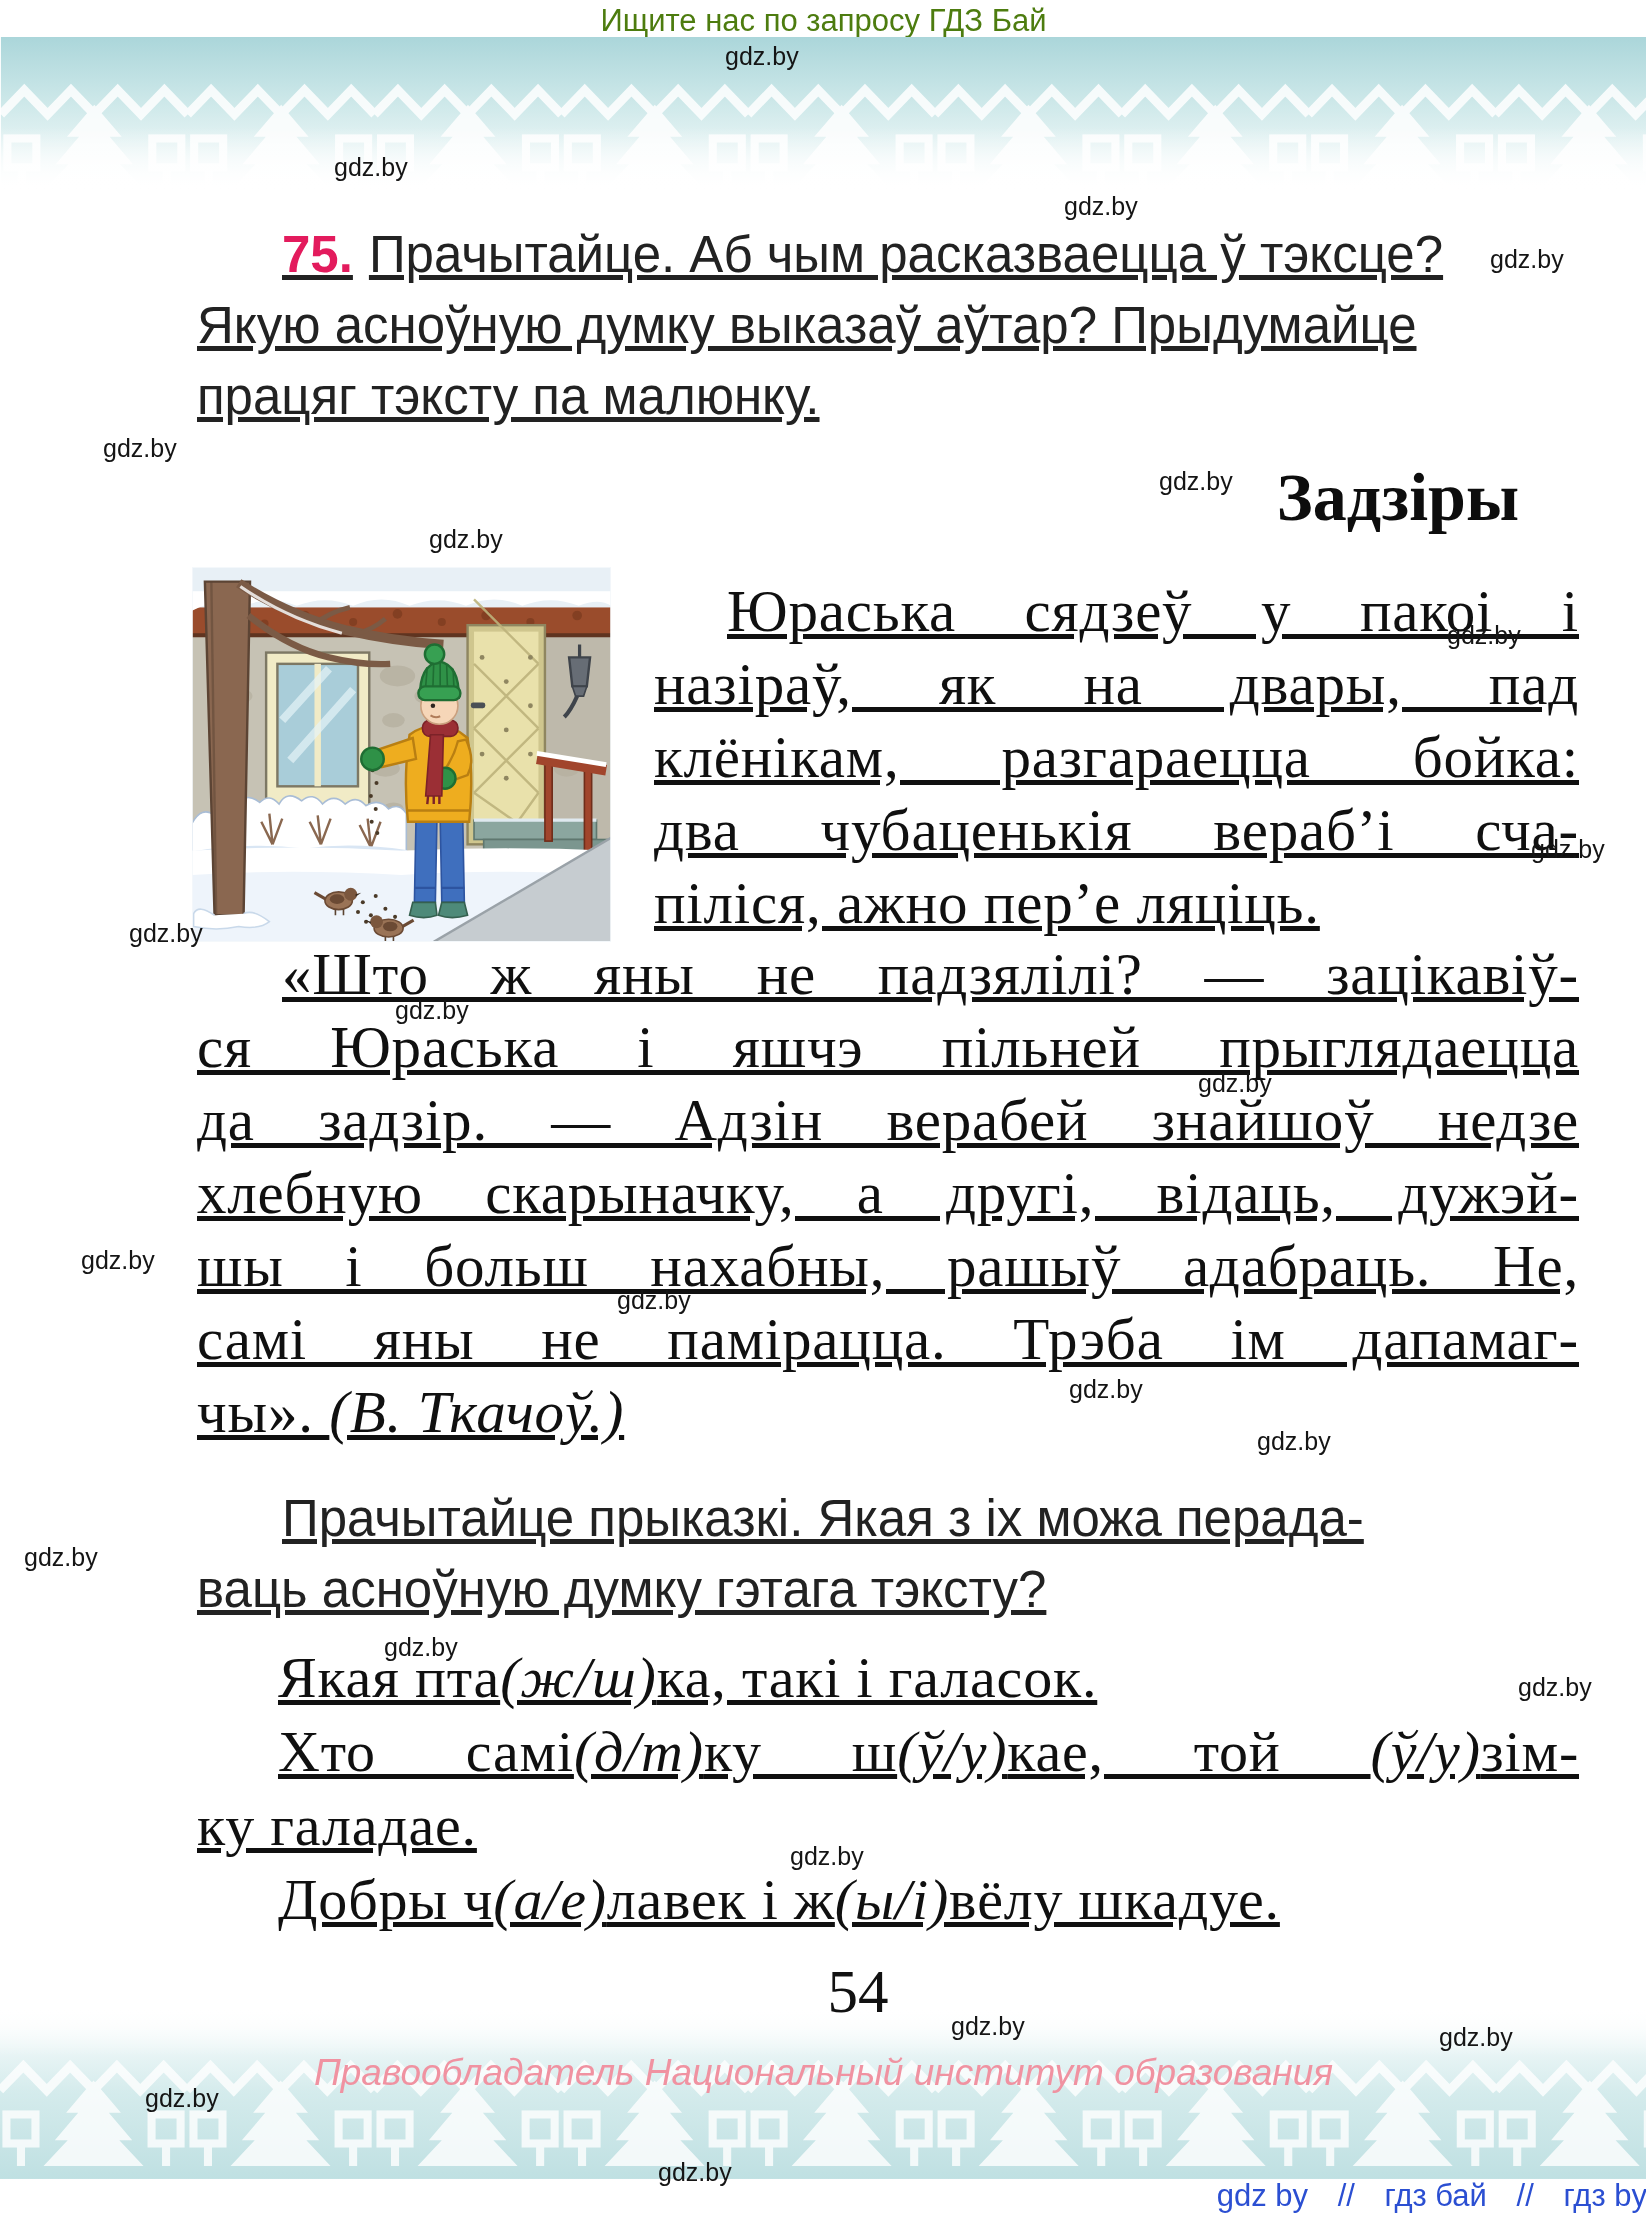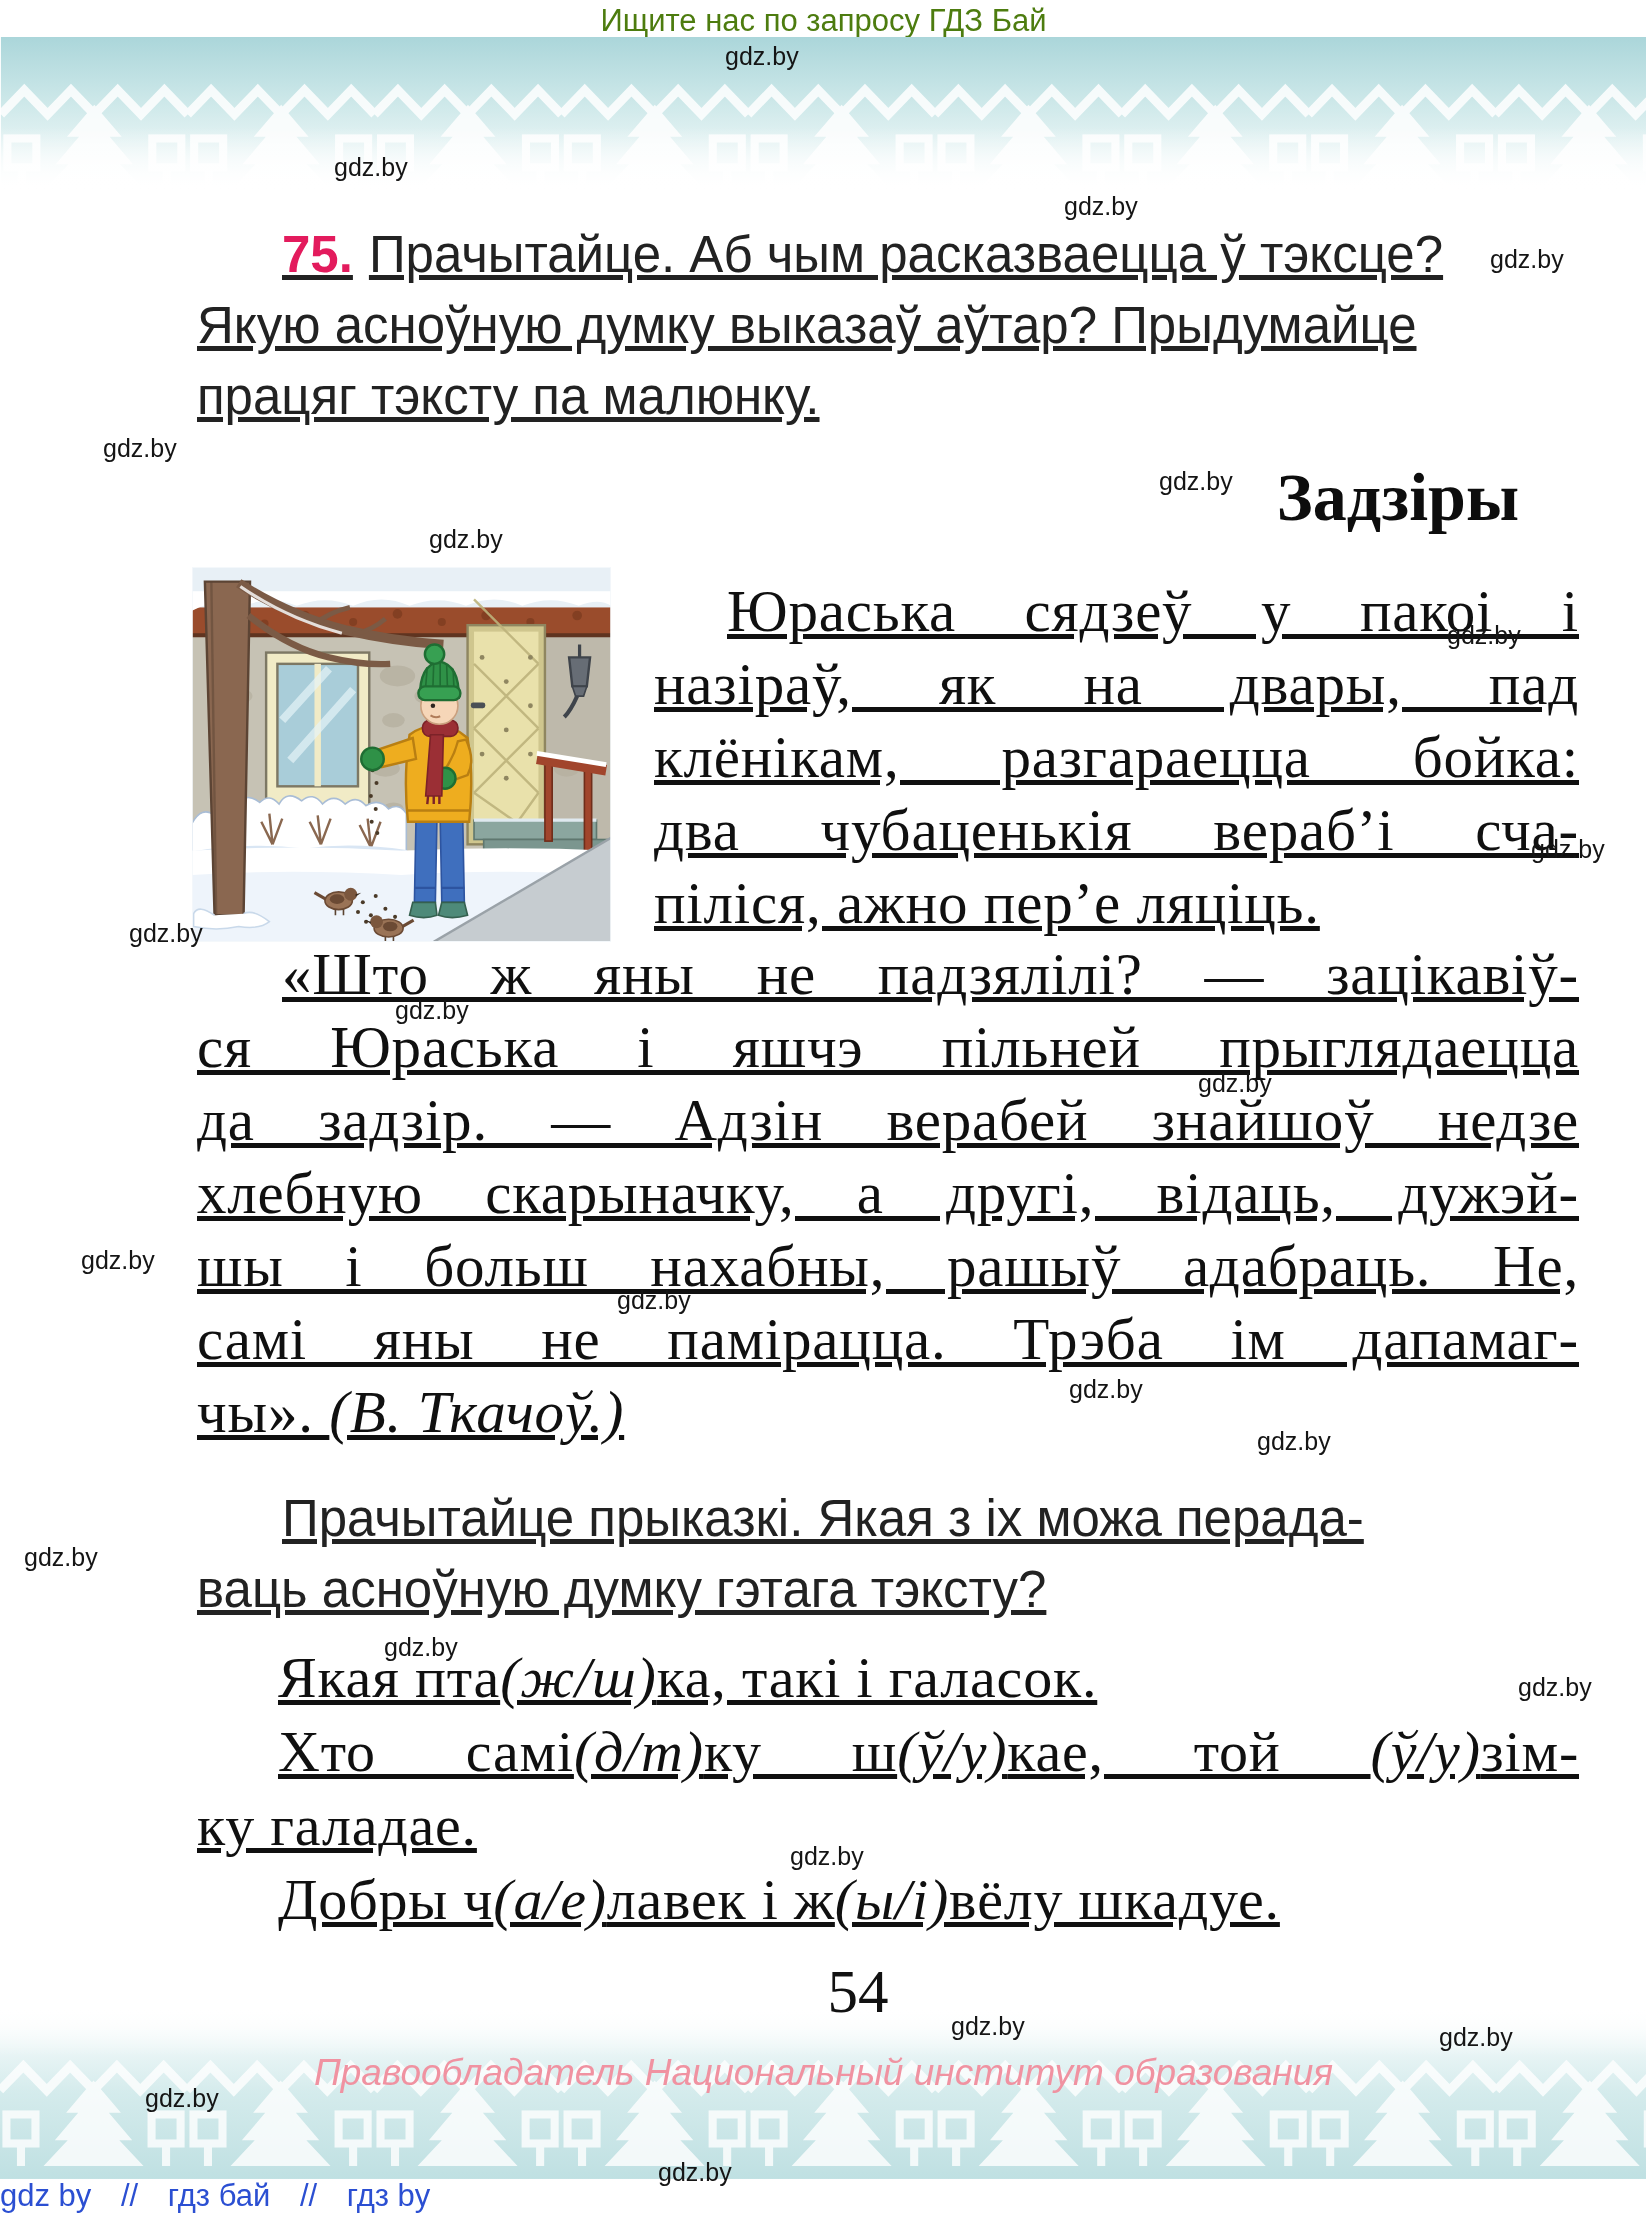--- a/index.html
+++ b/index.html
@@ -24,21 +24,21 @@
   .ind{padding-left:85px;}
   .exnum{color:#e31b5d;font-weight:700;margin-right:16px;}
   .title{position:absolute;left:197px;top:458px;width:1322px;text-align:right;
          font-family:"Liberation Serif","DejaVu Serif",serif;font-size:68px;font-weight:700;color:#0d0d0d;}
   .colstory{left:654px;width:925px;top:575px;}
   .it{font-style:italic;}
   .pagenum{position:absolute;left:197px;top:1957px;width:1322px;text-align:center;
            font-family:"Liberation Serif","DejaVu Serif",serif;font-size:61px;color:#111;z-index:12;}
   .copyright{position:absolute;top:2052px;left:0;width:100%;text-align:center;
              font-size:37px;color:#f092a1;z-index:20;font-style:italic;}
-  .links{position:absolute;top:2178px;left:0;width:100%;text-align:left;font-size:31px;
+  .links{position:absolute;top:2178px;left:0;width:100%;text-align:right;font-size:31px;
          color:#2b4fd2;z-index:20;}
   .links .sep{margin:0 21px;}
   .illo{position:absolute;left:192px;top:567px;z-index:5;}
 </style>
 </head>
 <body>
 
 <div class="page">
 
   <div class="promo">Ищите нас по запросу ГДЗ Бай</div>

